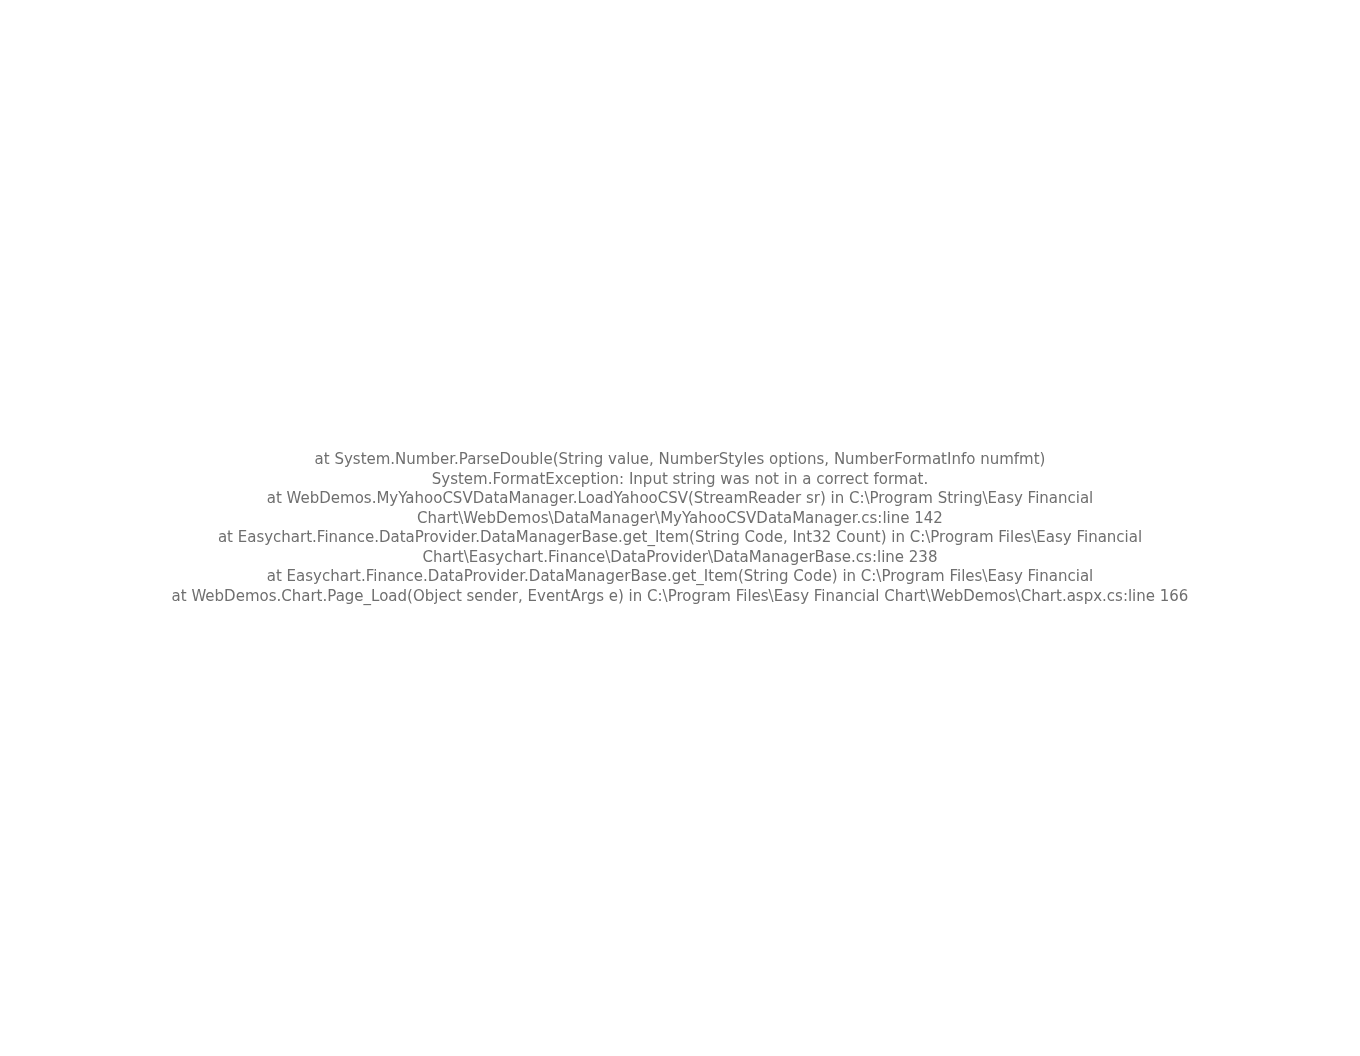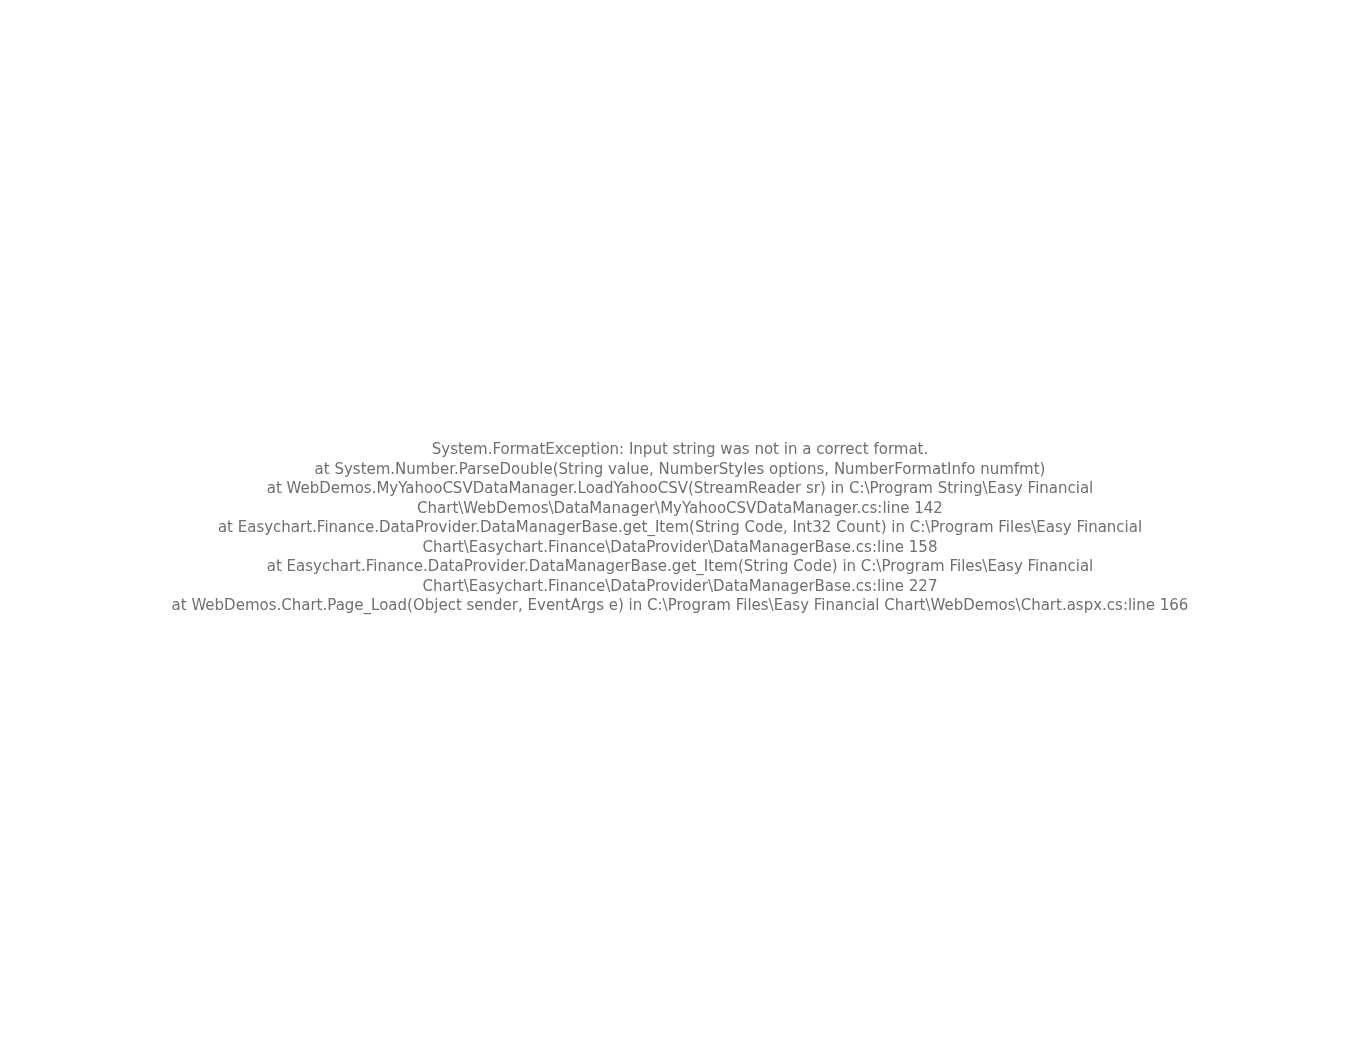--- a/index.html
+++ b/index.html
@@ -24,22 +24,21 @@
     letter-spacing: 0px;
   }
   .trace-line {
     white-space: nowrap;
   }
 </style>
 </head>
 <body>
 
 <div class="error-block">
+  <div class="trace-line">at System.Number.ParseDouble(String value, NumberStyles options, NumberFormatInfo numfmt)</div>
   <div class="trace-line">System.FormatException: Input string was not in a correct format.</div>
-  <div class="trace-line">at System.Number.ParseDouble(String value, NumberStyles options, NumberFormatInfo numfmt)</div>
   <div class="trace-line">at WebDemos.MyYahooCSVDataManager.LoadYahooCSV(StreamReader sr) in C:\Program String\Easy Financial</div>
   <div class="trace-line">Chart\WebDemos\DataManager\MyYahooCSVDataManager.cs:line 142</div>
   <div class="trace-line">at Easychart.Finance.DataProvider.DataManagerBase.get_Item(String Code, Int32 Count) in C:\Program Files\Easy Financial</div>
-  <div class="trace-line">Chart\Easychart.Finance\DataProvider\DataManagerBase.cs:line 158</div>
+  <div class="trace-line">Chart\Easychart.Finance\DataProvider\DataManagerBase.cs:line 238</div>
   <div class="trace-line">at Easychart.Finance.DataProvider.DataManagerBase.get_Item(String Code) in C:\Program Files\Easy Financial</div>
-  <div class="trace-line">Chart\Easychart.Finance\DataProvider\DataManagerBase.cs:line 227</div>
   <div class="trace-line">at WebDemos.Chart.Page_Load(Object sender, EventArgs e) in C:\Program Files\Easy Financial Chart\WebDemos\Chart.aspx.cs:line 166</div>
 </div>
 
 </body></html>

